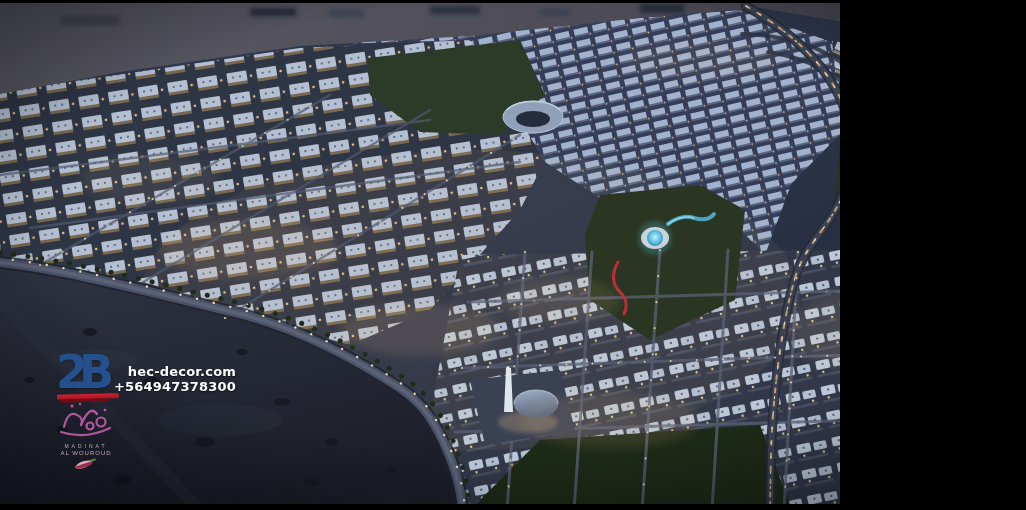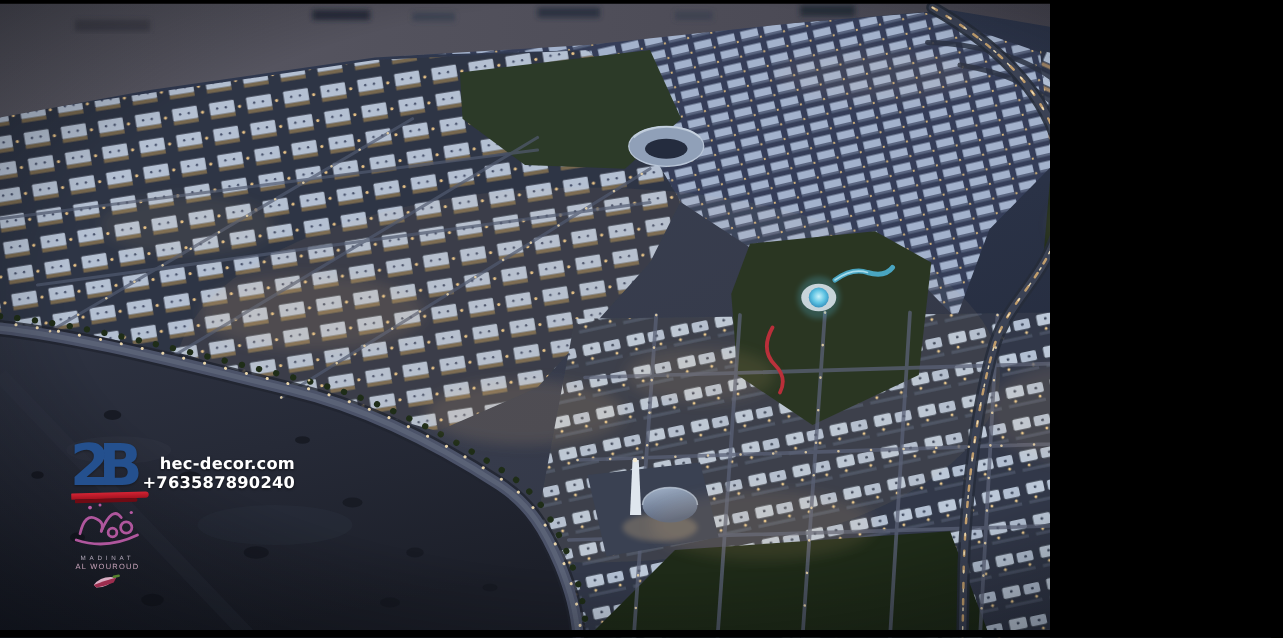--- a/index.html
+++ b/index.html
@@ -289,21 +289,21 @@
 <div class="watermark">
 
   <div class="logo2b">
     <span>2B</span>
     <div class="swoosh"></div>
     <div class="swoosh2"></div>
   </div>
 
   <div class="contact">
     <div>hec-decor.com</div>
-    <div>+763587890240</div>
+    <div>+564947378300</div>
   </div>
 
   <div class="project-logo">
     <svg width="58" height="38" viewBox="0 0 58 38">
       <g fill="none" stroke="#b85aa4" stroke-width="2.2" stroke-linecap="round" opacity=".95">
         <path d="M7,27 Q11,10 20,15 Q27,18 24,25"></path>
         <path d="M24,25 Q33,4 40,14"></path>
         <circle cx="44" cy="22" r="4.5"></circle>
         <circle cx="33" cy="26" r="3.5"></circle>
         <path d="M4,32 Q28,40 53,28"></path>

